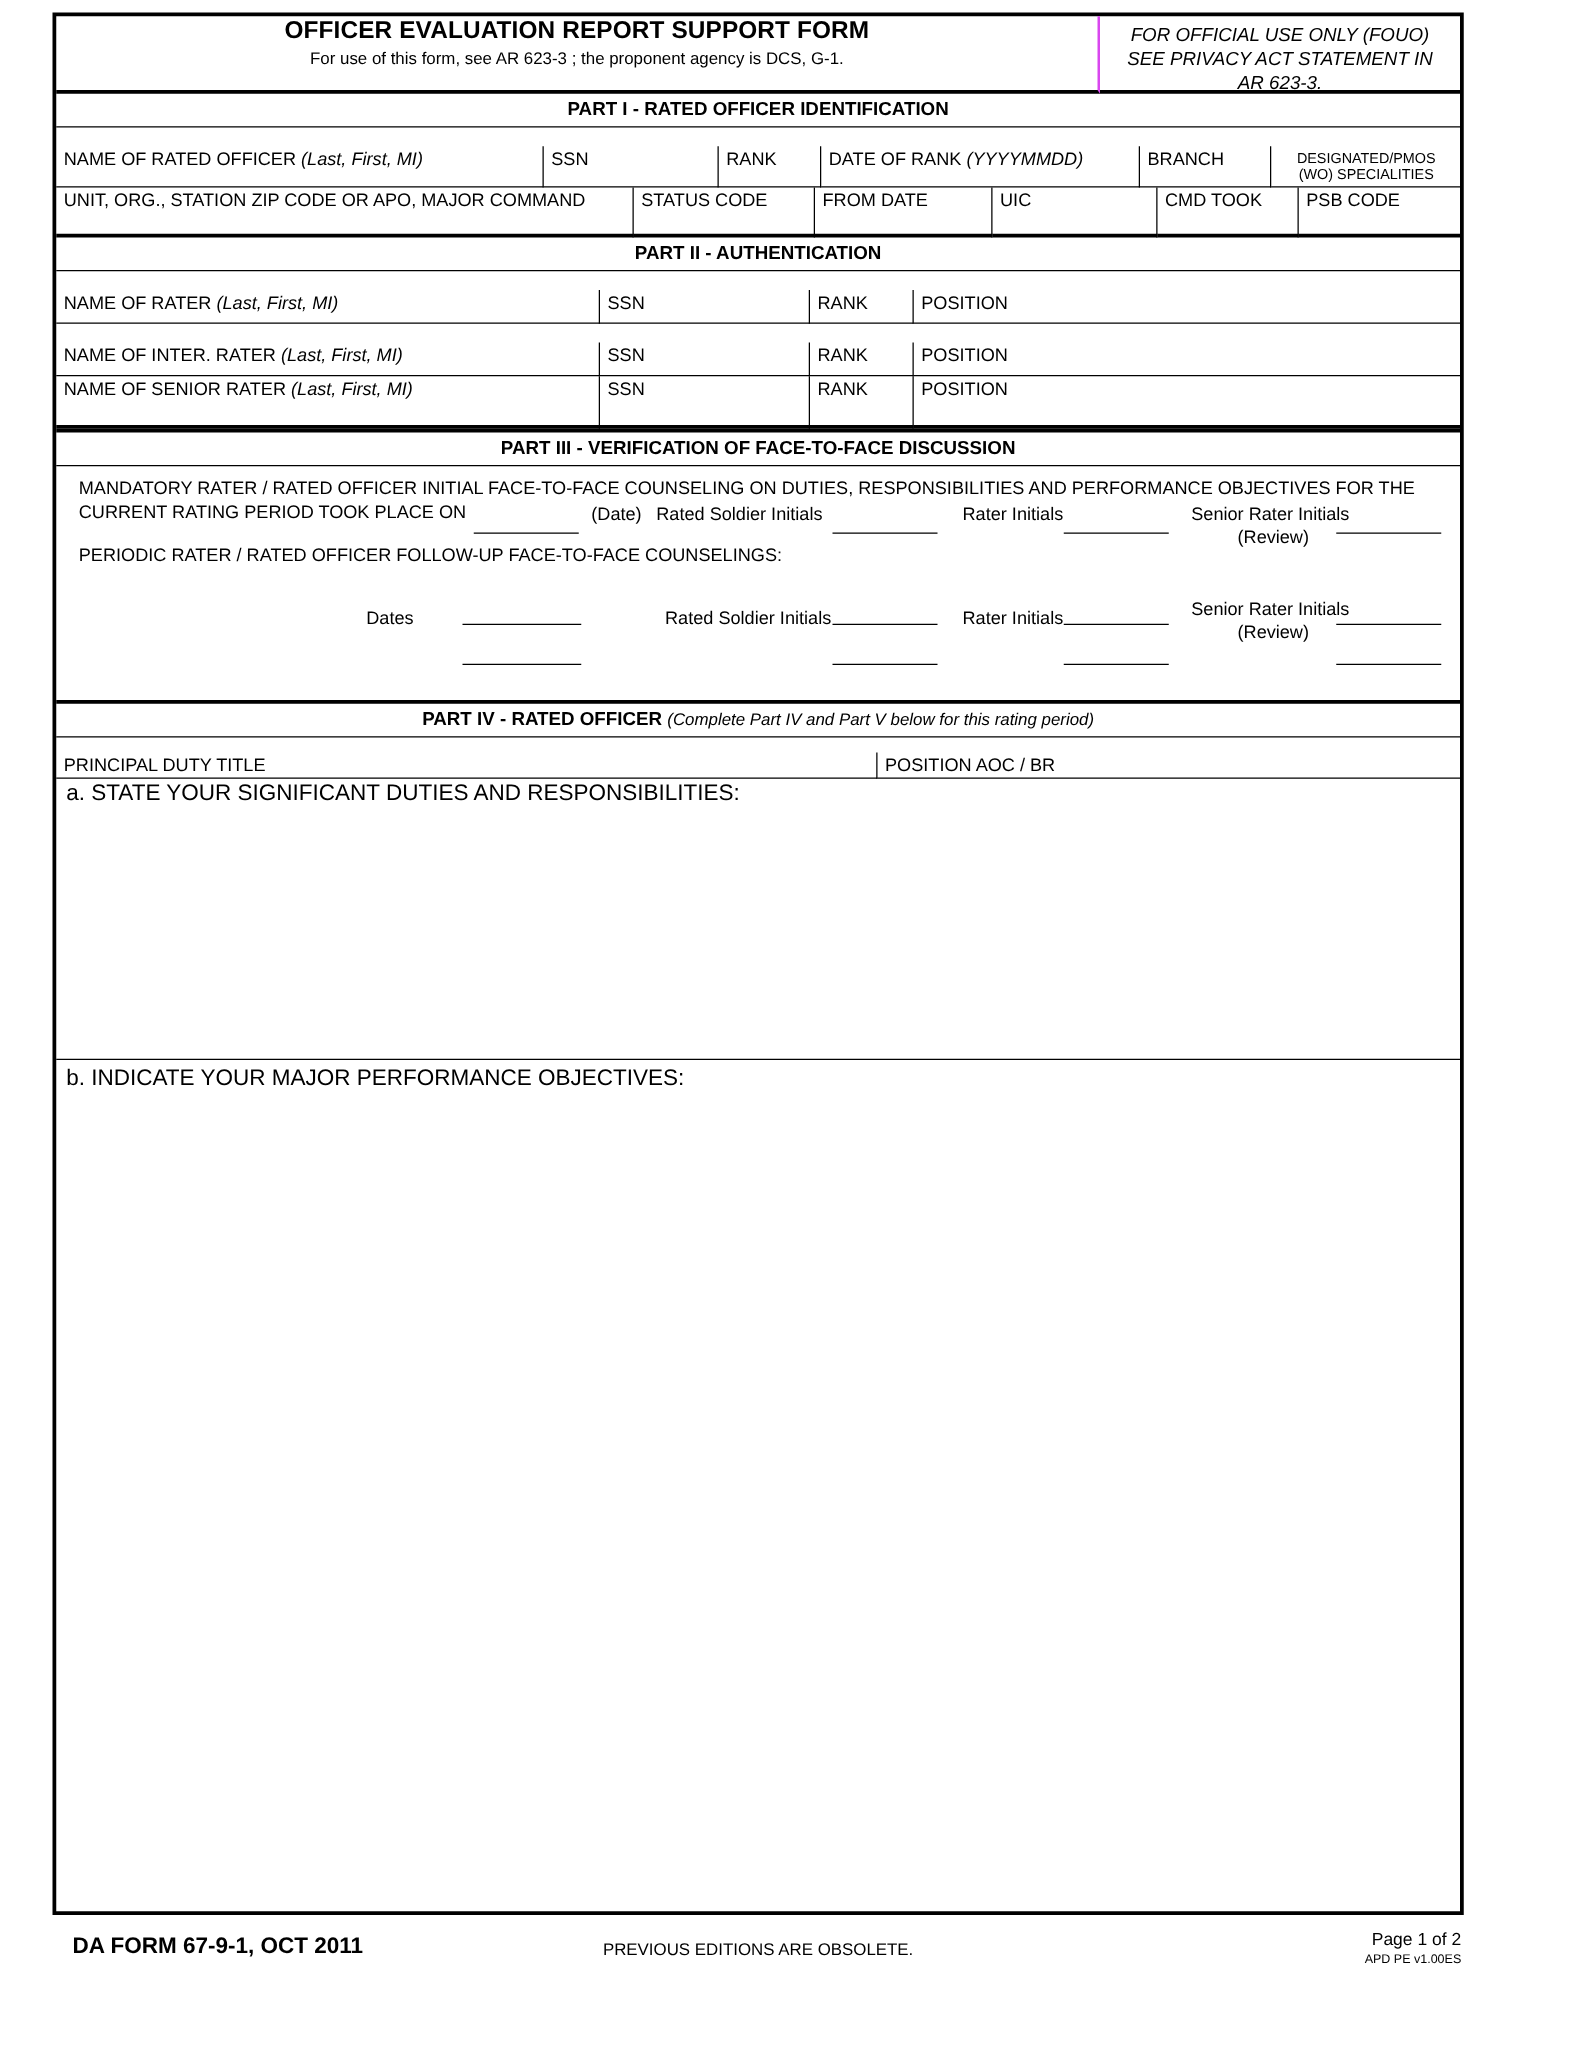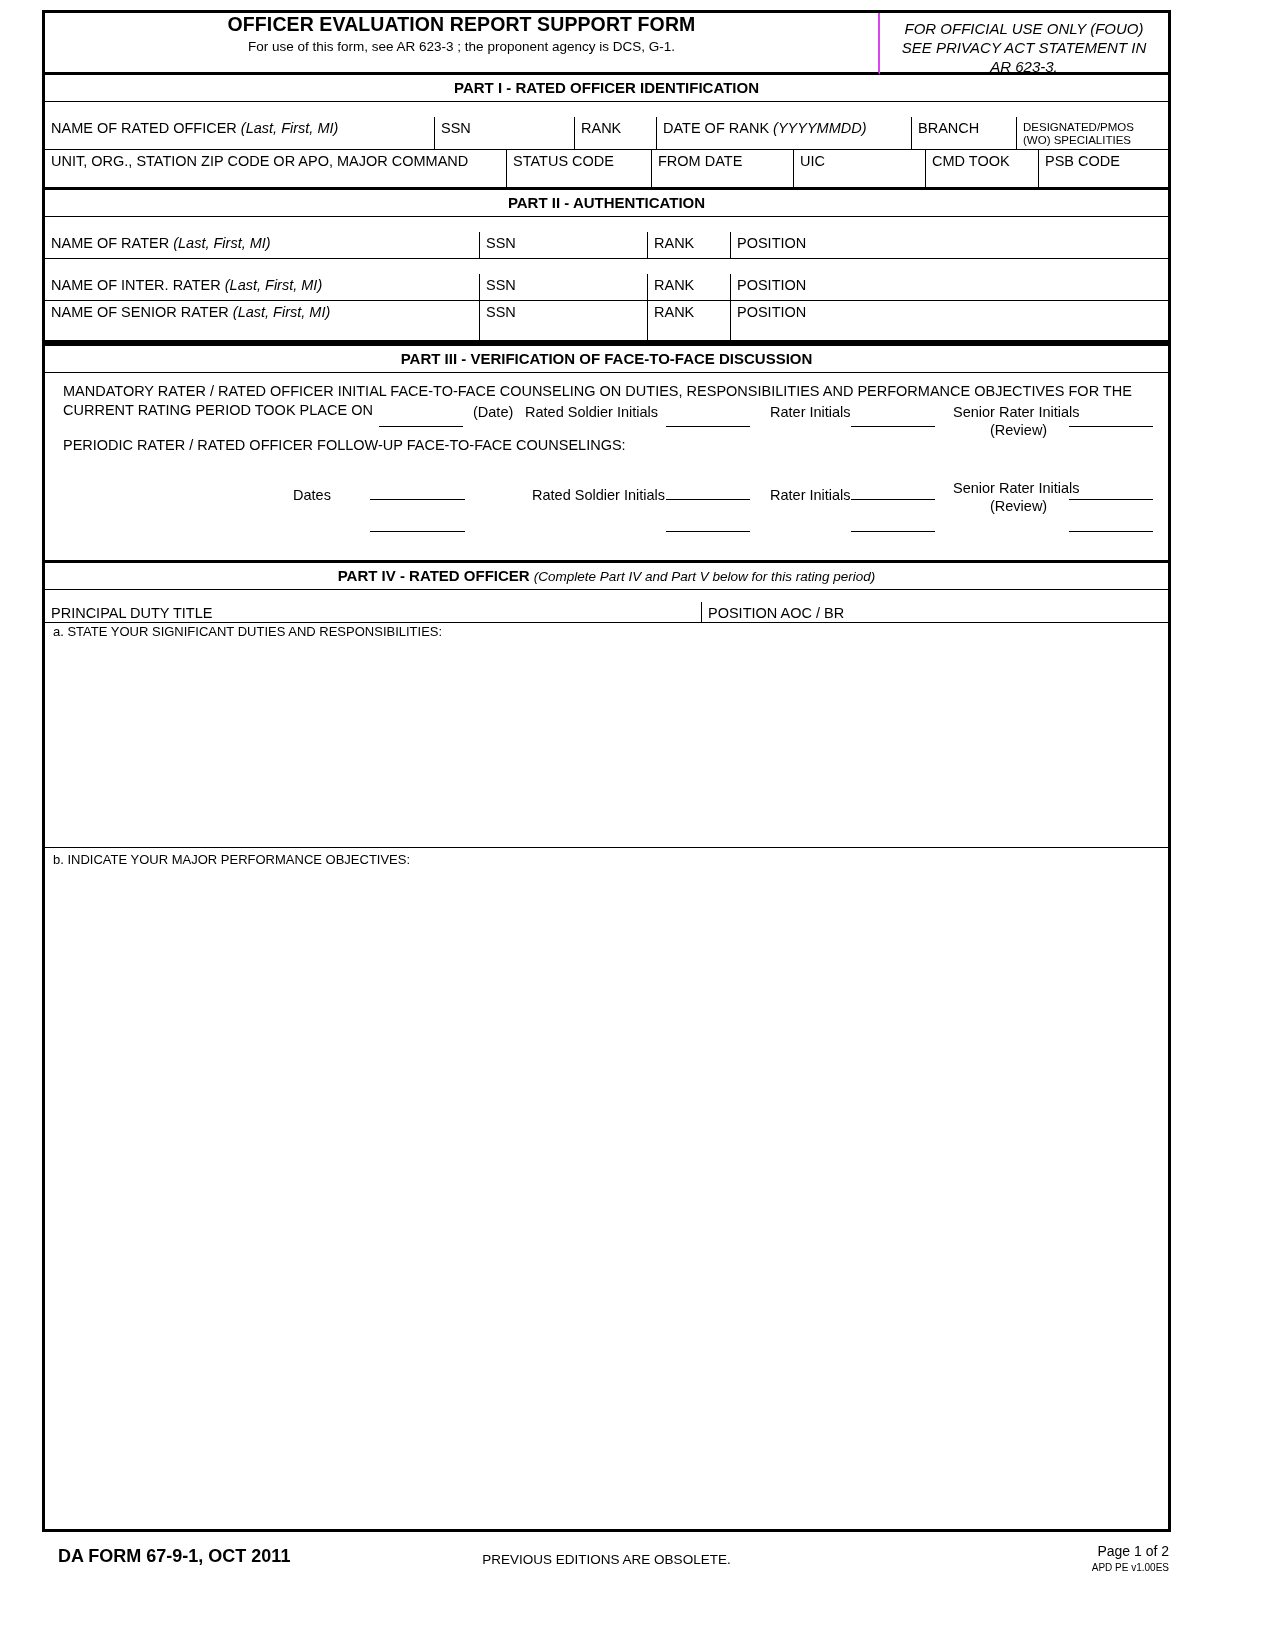--- a/index.html
+++ b/index.html
@@ -88,21 +88,21 @@
     line-height: 1.25;
     text-align: center;
     padding-top: 7px;
     box-sizing: border-box;
   }
 
   
   .p1r1 { height: 48px; }
   .p1r2 { height: 40px; }
   .lbl { font-size: 14.5px; }
-  .tiny { font-size: 11.5px; line-height: 1.15; }
+  .tiny { font-size: 11.5px; line-height: 1.15; text-align: center; }
 
   
   .p2row { height: 42px; }
 
   
   .part3-body {
     position: relative;
     height: 190px;
     border-bottom: 3px solid #000;
     box-sizing: border-box;
@@ -110,21 +110,21 @@
   .abs { position: absolute; font-size: 14.5px; white-space: nowrap; }
   .uline {
     position: absolute;
     border-bottom: 1.5px solid #000;
     height: 0;
   }
   .p4-duty { height: 30px; align-items: center; }
   .block-a { height: 228px; box-sizing: border-box; border-bottom: 1px solid #000; }
   .block-b { flex: 1 1 auto; box-sizing: border-box; }
   .block-label {
-    font-size: 13px;
+    font-size: 18px;
     padding: 4px 0 0 8px;
   }
 
   
   .footer {
     position: relative;
     width: 1129px;
     height: 56px;
     margin-top: 6px;
   }

